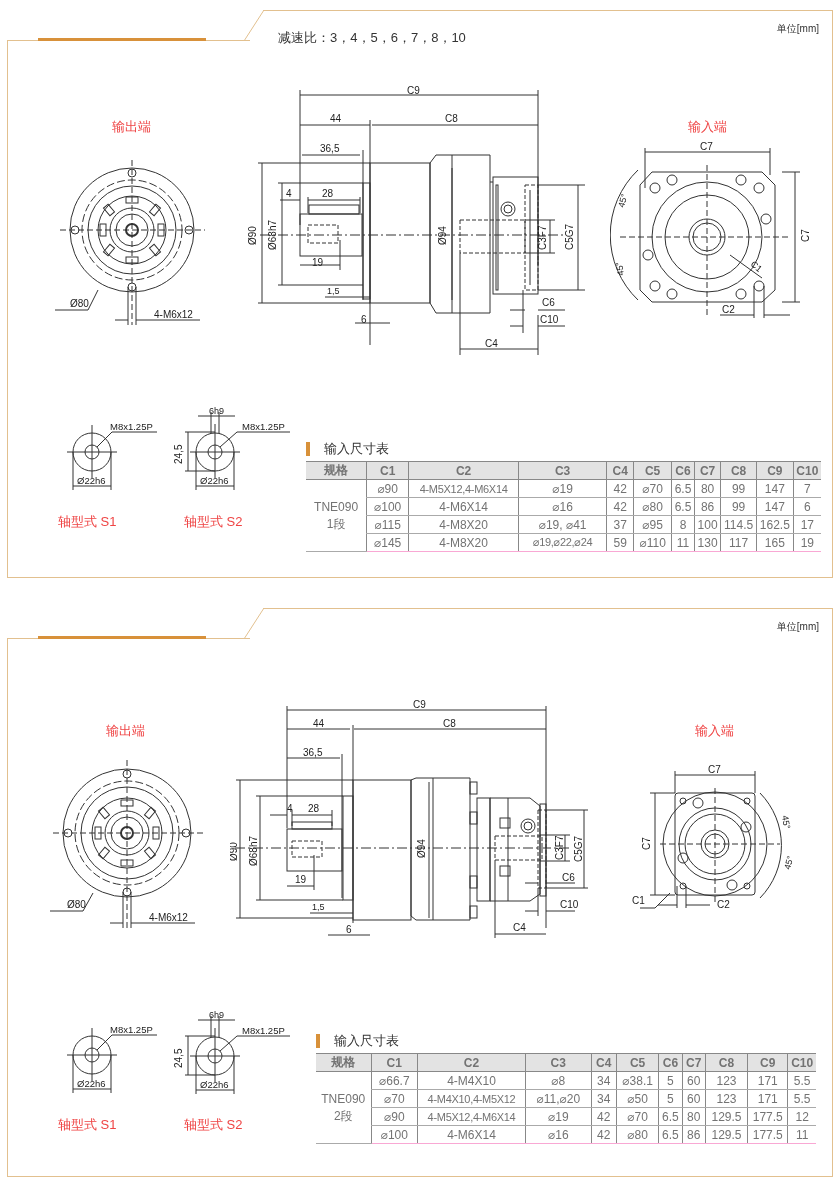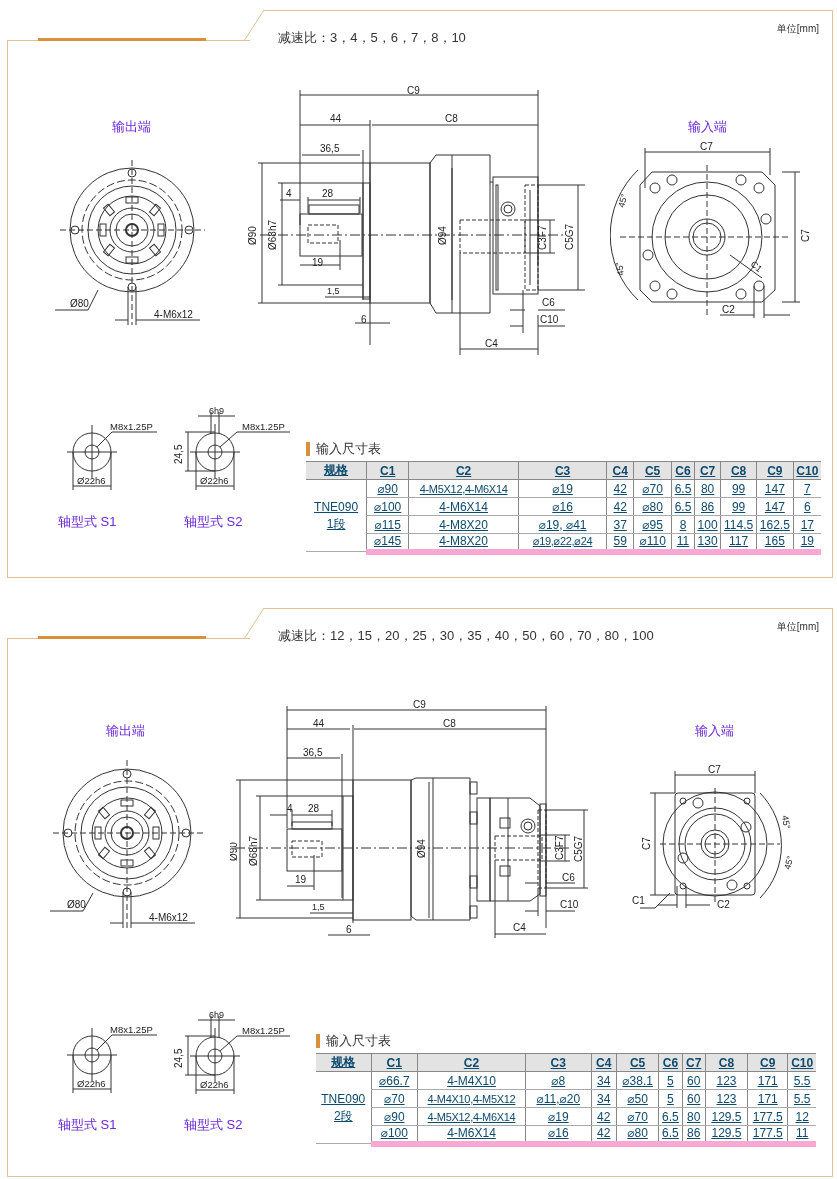--- a/index.html
+++ b/index.html
@@ -15,34 +15,34 @@
   .frame-top-left { position: absolute; left: 7px; top: 40px; width: 243px; height: 1px; background: #e2c08f; }
   .frame-top-right { position: absolute; left: 263px; right: 4px; top: 10px; height: 1px; background: #e2c08f; }
   .frame-right-top { position: absolute; right: 4px; top: 10px; width: 1px; height: 30px; background: #e2c08f; }
   .frame-slant { position: absolute; left: 244px; top: 10px; width: 20px; height: 31px; }
 
   .title { position: absolute; left: 36px; top: 6px; font-size: 25px; font-weight: bold; color: #111; letter-spacing: -0.3px; }
   .title-underline { position: absolute; left: 38px; top: 38px; width: 168px; height: 3px; background: #d8913a; }
   .ratio { position: absolute; left: 278px; top: 29px; font-size: 13px; color: #333; }
   .unit { position: absolute; right: 18px; top: 22px; font-size: 10px; color: #333; }
 
-  .label-cn { position: absolute; font-size: 13px; color: #6d28d9; }
+  .label-cn { position: absolute; font-size: 13px; color: #ef4444; }
 
   .drawing { position: absolute; }
   svg text { font-family: "Liberation Sans", sans-serif; }
 
-  .table-title { position: absolute; font-size: 13px; color: #333; display: flex; align-items: center; }
+  .table-title { position: absolute; font-size: 13px; color: #333; display: flex; align-items: center; gap: 8px; }
   .table-title .bar { width: 4px; height: 14px; background: #d8913a; margin-right: 6px; }
 
-  table.spec { position: absolute; border-collapse: collapse; font-size: 12px; color: #0c4a6e; text-decoration: underline; }
+  table.spec { position: absolute; border-collapse: collapse; font-size: 12px; color: #737373; }
   table.spec th { background: #e3e3e3; font-weight: bold; height: 18px; padding: 0 2px; text-align: center; border-left: 1px solid #888; border-top: 1px solid #888; border-bottom: 1px solid #888; }
   table.spec th:first-child { border-left: none; }
   table.spec td { height: 18px; padding: 0 2px; text-align: center; border-left: 1px solid #888; border-bottom: 1px solid #aaa; white-space: nowrap; }
   table.spec td.spec-cell { border-left: none; line-height: 17px; }
-  table.spec tr:last-child td { border-bottom: 6px solid #f9a8d4; }
+  table.spec tr:last-child td { border-bottom: 1px solid #f9a8d4; }
   table.spec td.tight { font-size: 11px; letter-spacing: -0.3px; }
 </style>
 </head>
 <body>
 
 <div class="section sec1">
   <div class="frame"></div>
   <div class="frame-top-left"></div>
   <div class="frame-top-right"></div>
   <div class="frame-right-top"></div>
@@ -345,21 +345,20 @@
 <div class="section sec2">
   <div class="frame"></div>
   <div class="frame-top-left"></div>
   <div class="frame-top-right"></div>
   <div class="frame-right-top"></div>
   <svg class="frame-slant" viewBox="0 0 20 31">
       <line x1="0" y1="31" x2="20" y2="0" stroke="#e2c08f" stroke-width="1"></line>
     </svg>
 
   <div class="title-underline"></div>
-  <div class="ratio">减速比：12，15，20，25，30，35，40，50，60，70，80，100</div>
   <div class="unit">单位[mm]</div>
 
   <div class="label-cn" style="left:106px; top:124px;">输出端</div>
   <svg class="drawing" style="left:45px; top:160px;" width="170" height="175" viewBox="0 0 170 175">
     <g fill="none" stroke="#333" stroke-width="1">
       <circle cx="82" cy="75" r="64"></circle>
       <circle cx="82" cy="75" r="52" stroke-dasharray="8 3"></circle>
       <circle cx="82" cy="75" r="46"></circle>
       <circle cx="82" cy="75" r="35"></circle>
       <circle cx="82" cy="75" r="22"></circle>

